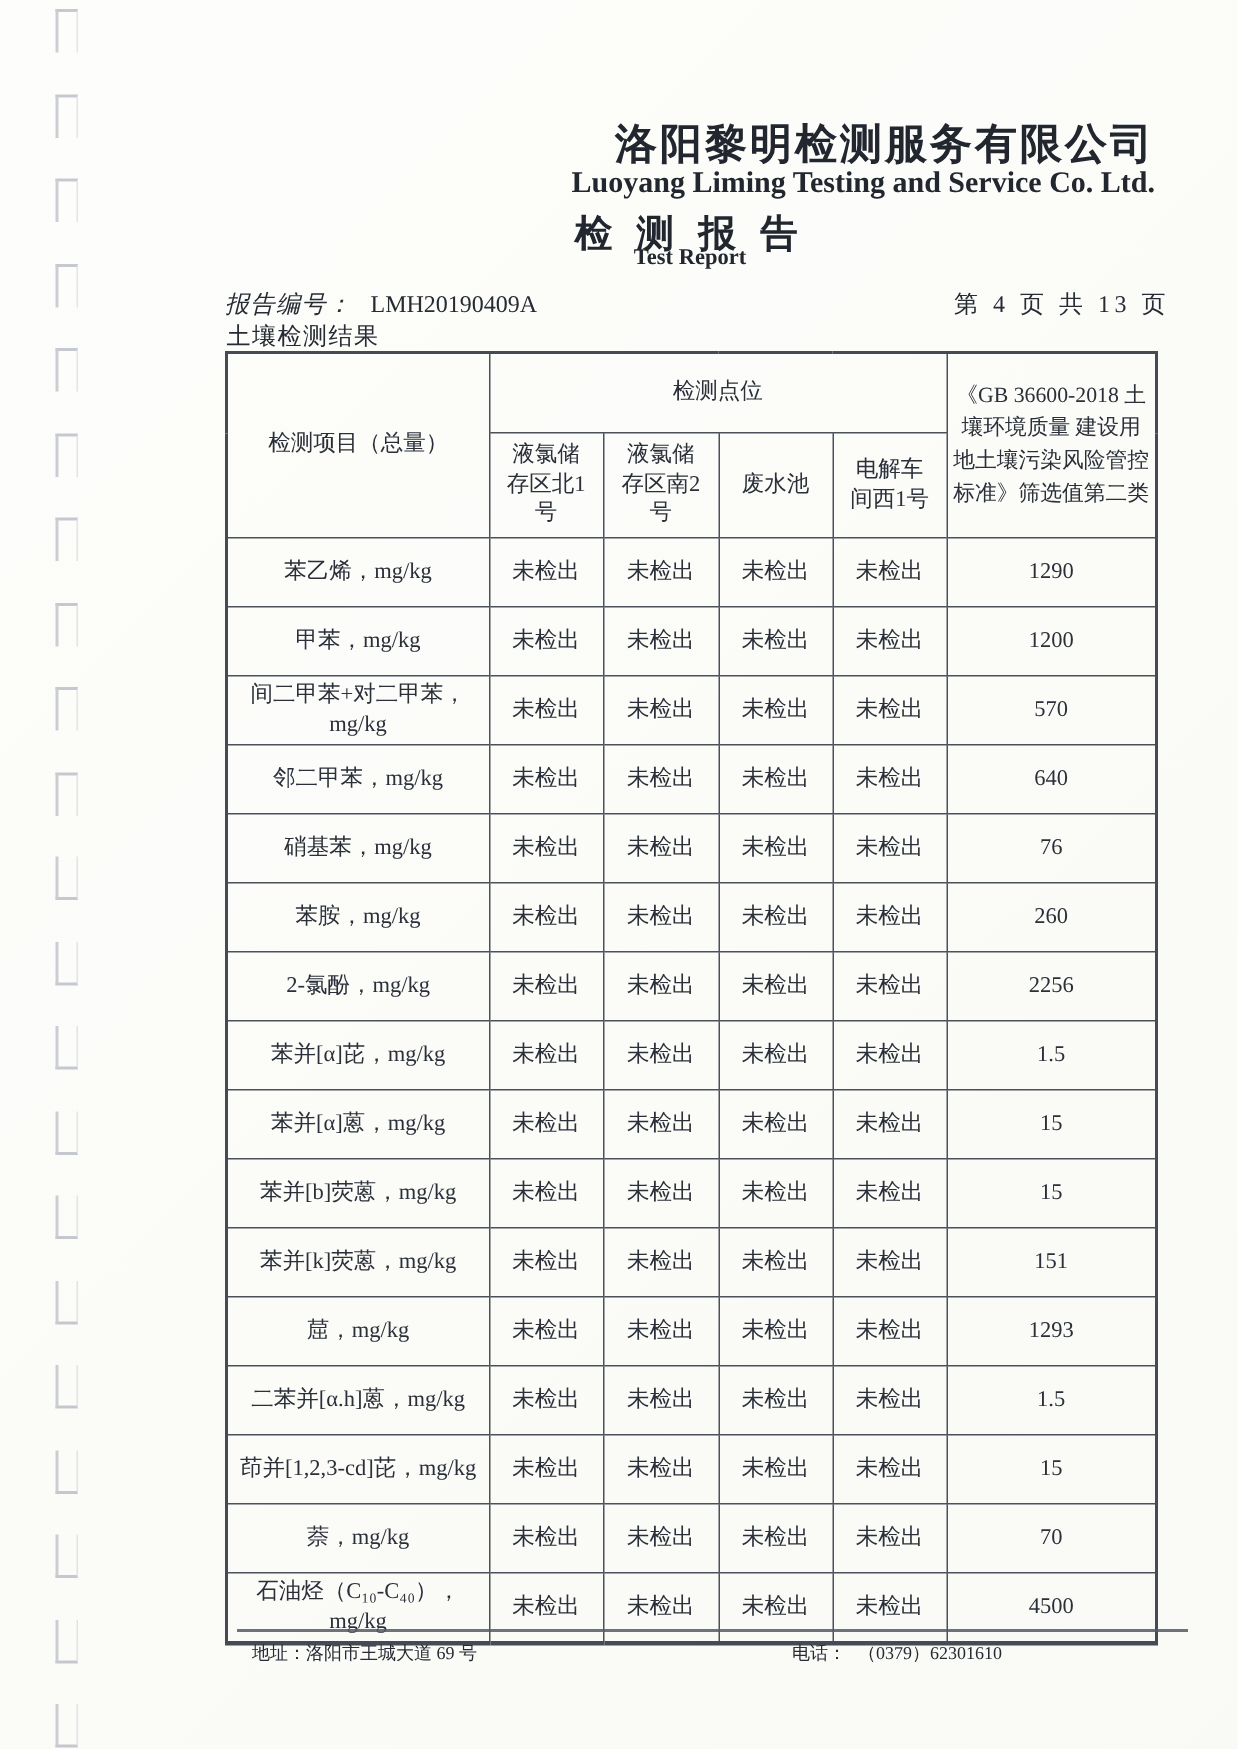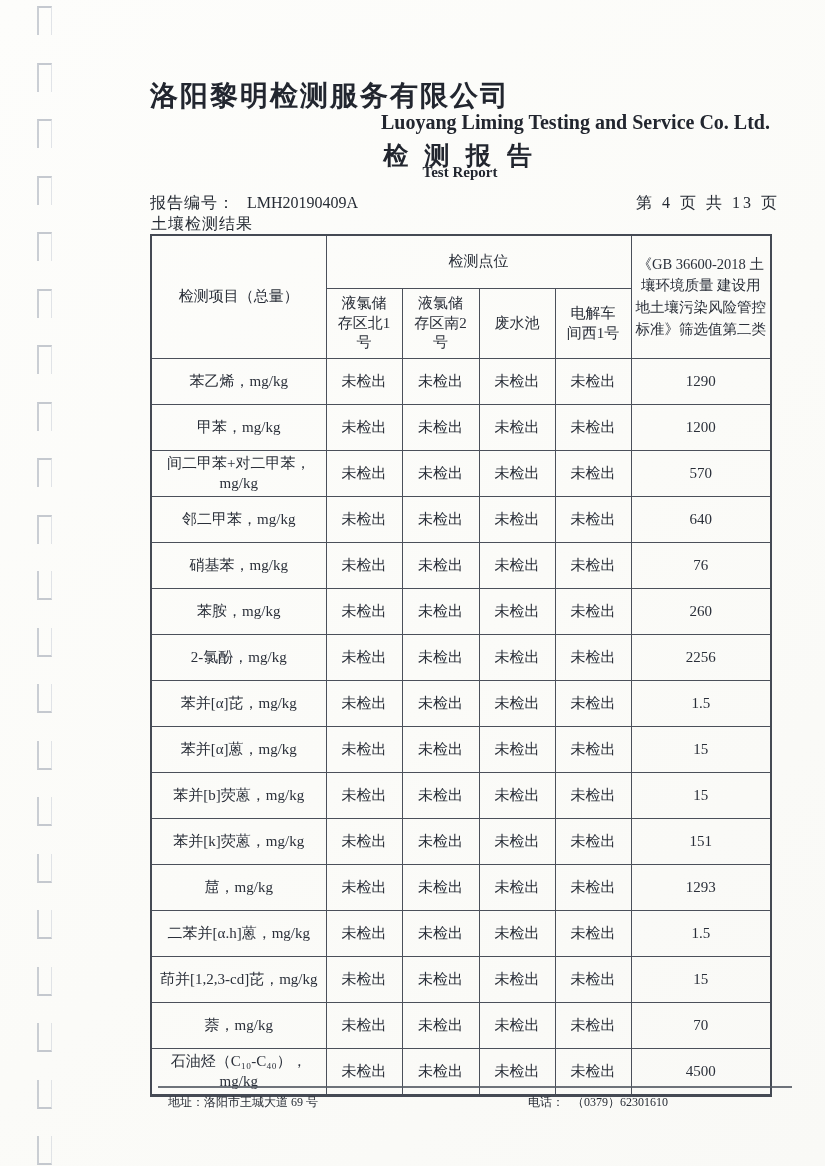--- a/index.html
+++ b/index.html
@@ -38,21 +38,21 @@
     border-bottom: 2px solid #8f97a6;
     border-left: 2px solid #9aa2b0;
     border-right: 1px solid #c6ccd6;
   }
 
   .company-cn {
     position: absolute;
     left: 150px;
     top: 77px;
     width: 620px;
-    text-align: left;
+    text-align: right;
     font-size: 28px;
     font-weight: bold;
     letter-spacing: 2px;
     color: #22262f;
   }
   .company-en {
     position: absolute;
     left: 150px;
     top: 111px;
     width: 620px;
@@ -84,21 +84,21 @@
   }
   .meta-row {
     position: absolute;
     left: 150px;
     top: 193px;
     width: 630px;
     font-size: 16px;
     display: flex;
     justify-content: space-between;
   }
-  .report-no-label { letter-spacing: 1px; }
+  .report-no-label { letter-spacing: 1px; font-style: italic; }
   .report-no-value { margin-left: 12px; }
   .page-info { letter-spacing: 3px; }
   .section-title {
     position: absolute;
     left: 151px;
     top: 214px;
     font-size: 16px;
     letter-spacing: 1px;
   }
 

